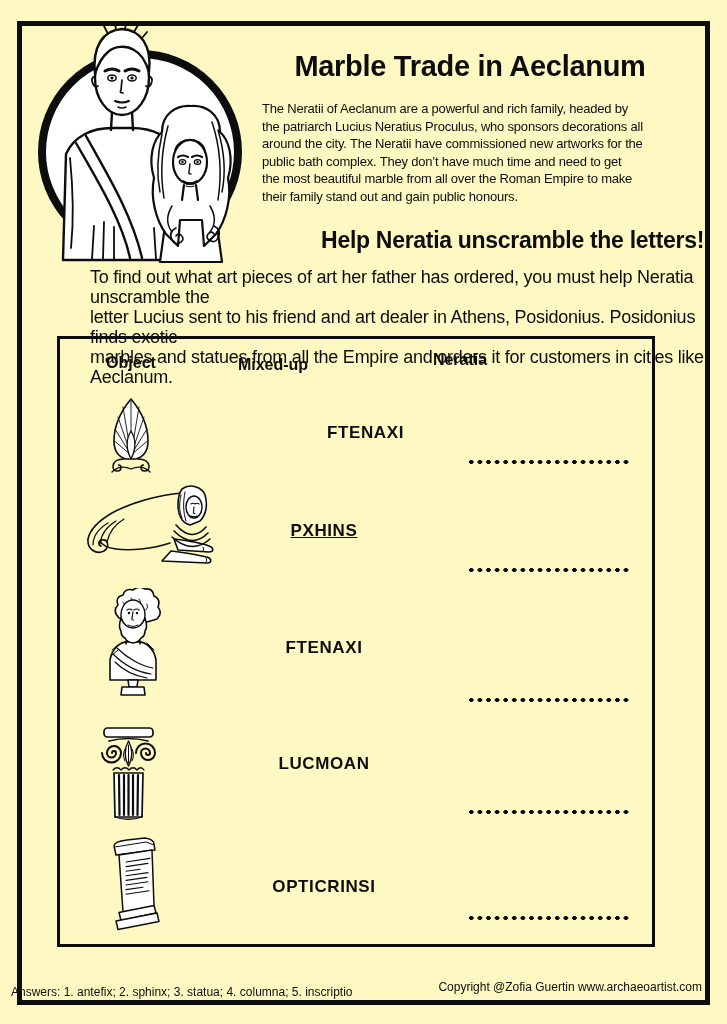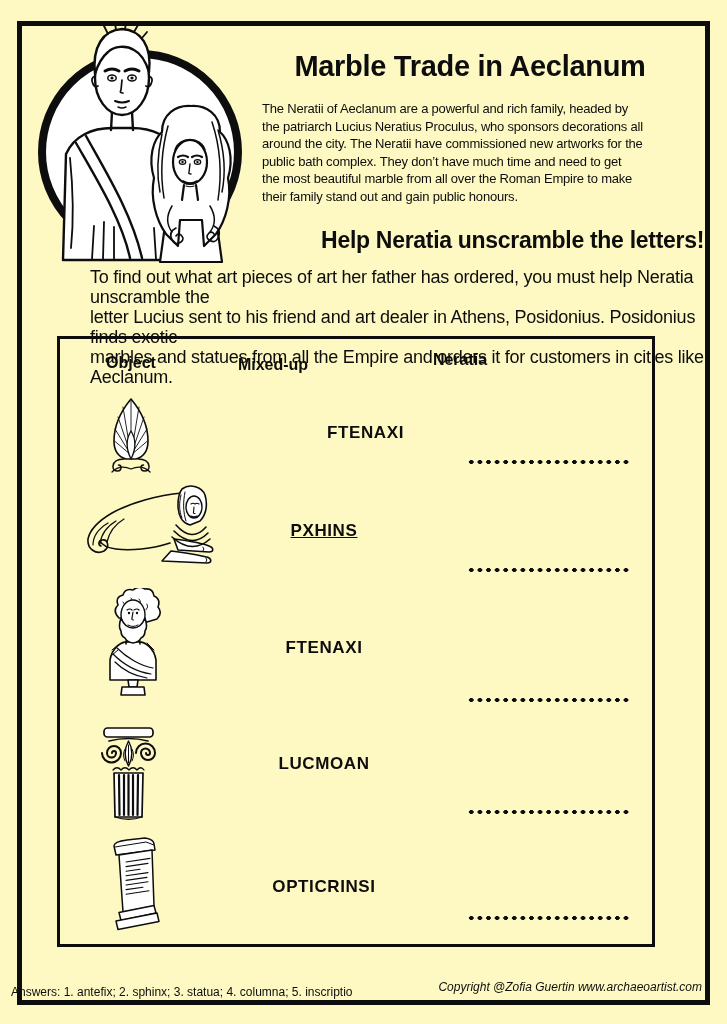--- a/index.html
+++ b/index.html
@@ -14,21 +14,21 @@
   .table-frame{left:57px;top:336px;width:598px;height:611px;border:3px solid #0d0d0d;box-sizing:border-box;}
   .col-header{font-size:16px;font-weight:bold;text-align:center;width:110px;}
   .hdr-object{left:76px;top:354px;}
   .hdr-mixed{left:218px;top:356px;}
   .hdr-answer{left:405px;top:351px;}
   .word{left:244px;width:160px;text-align:center;font-size:17px;font-weight:bold;letter-spacing:0.6px;}
   .dots{left:467px;width:162px;height:8px;
         background-image:radial-gradient(circle 2.4px at 50% 50%,#0d0d0d 98%,transparent 100%);
         background-size:8.6px 8px;background-repeat:repeat-x;background-position:0 50%;}
   .answers-key{left:11px;top:985px;font-size:12px;}
-  .copyright{left:400px;top:980px;width:302px;text-align:right;font-size:12px;font-style:italic;}
+  .copyright{left:400px;top:980px;width:302px;text-align:right;font-size:12px;}
   svg{display:block;}
 </style>
 </head>
 <body>
 
 <div class="page">
 
   <div class="abs page-frame"></div>
 
   <svg class="abs" style="left:26px;top:22px;" width="230" height="245" viewBox="0 0 230 245">

